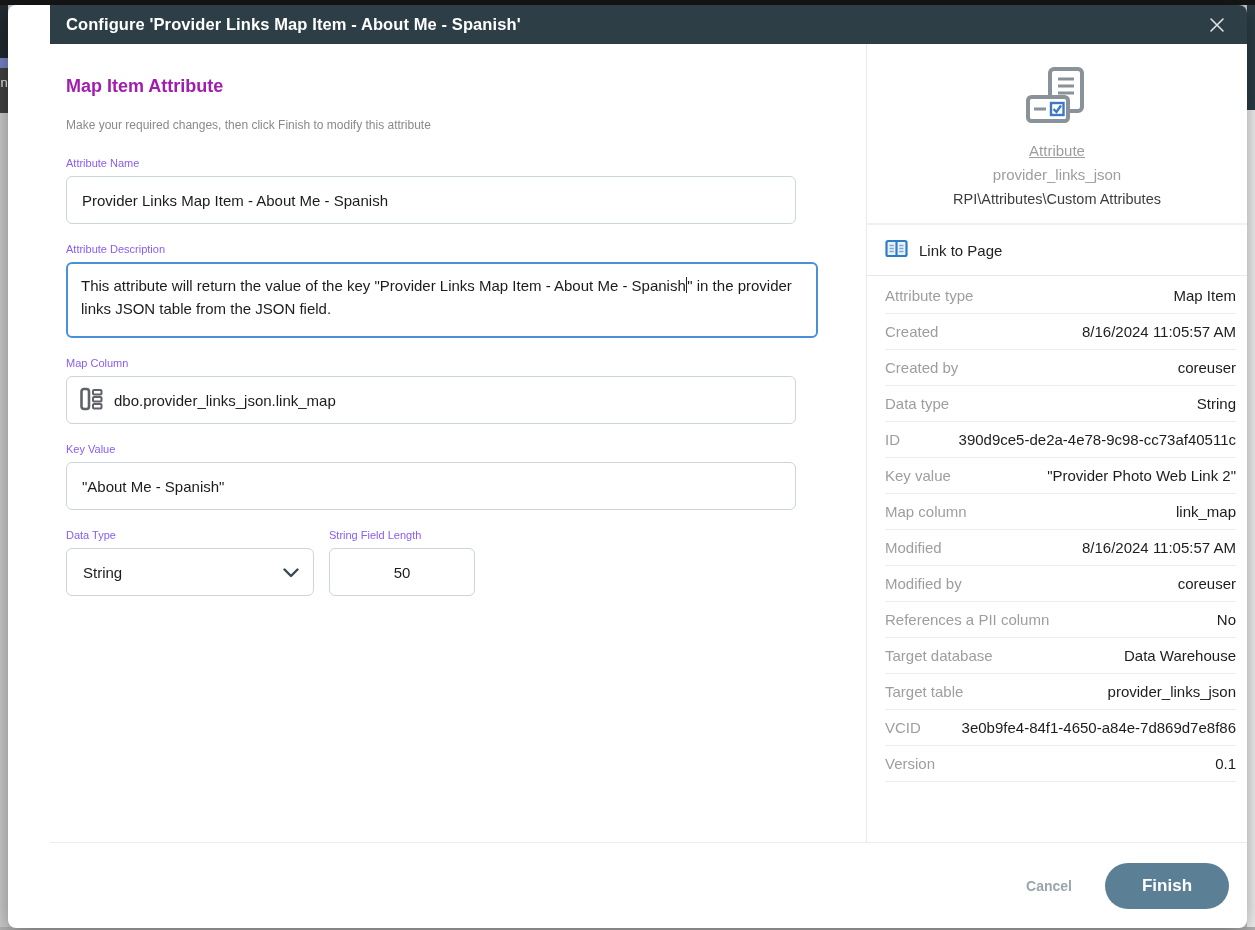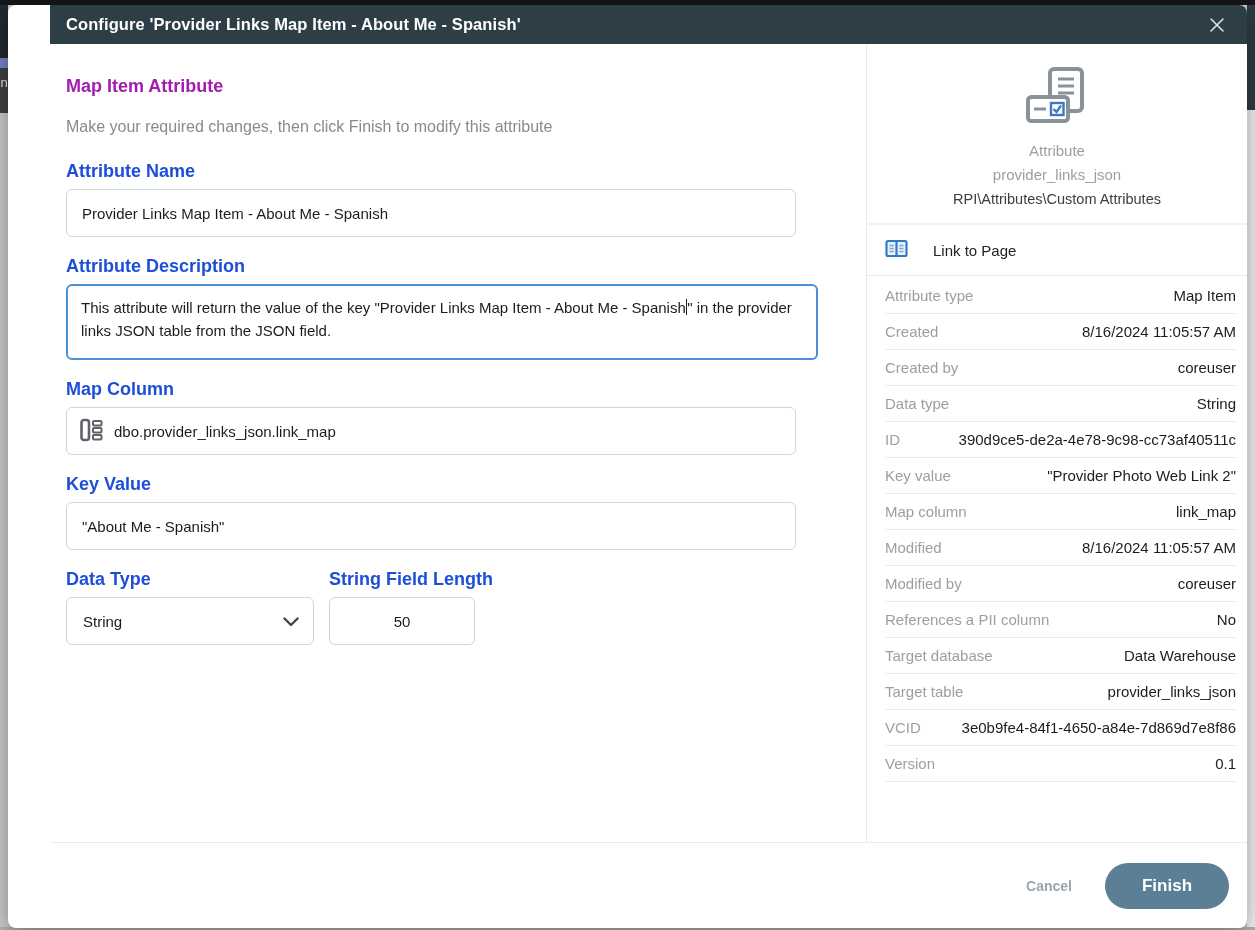--- a/index.html
+++ b/index.html
@@ -23,45 +23,45 @@
   .titlebar { height:39px; background:#2d3e46; display:flex; align-items:center; padding:0 16px; flex:0 0 auto; }
   .titlebar .title { color:#ffffff; font-size:16.5px; font-weight:700; letter-spacing:.1px; }
   .close-btn { margin-left:auto; width:28px; height:28px; display:flex; align-items:center; justify-content:center; cursor:pointer; }
   .close-btn svg { display:block; }
 
   .dialog-body { flex:1 1 auto; display:flex; min-height:0; }
 
   
   .form-col { flex:1 1 auto; padding:32px 28px 0 16px; }
   .form-heading { font-size:18px; font-weight:700; color:#a21caf; margin-bottom:21px; }
-  .form-subtitle { font-size:16px; color:#8a8a8a; margin-bottom:25px; }
-  .field-label { font-size:18px; font-weight:700; color:#1d4ed8; margin-bottom:7px; }
+  .form-subtitle { font-size:12px; color:#8a8a8a; margin-bottom:25px; }
+  .field-label { font-size:11px; font-weight:400; color:#8b5cf6; margin-bottom:7px; }
   .text-input { width:730px; height:48px; border:1px solid #ccd5da; border-radius:6px; padding:0 15px;
                 font-family:"Liberation Sans",sans-serif; font-size:15px; color:#1c1c1c; background:#fff; outline:none; }
   .field { margin-bottom:19px; }
   .desc-box { width:752px; min-height:76px; border:2px solid #4a90d9; border-radius:6px; padding:11px 13px;
               font-size:15px; color:#1c1c1c; line-height:1.5; }
   .caret { display:inline-block; width:1.5px; height:16px; background:#222; vertical-align:-2px; }
   .icon-input { width:730px; height:48px; border:1px solid #ccd5da; border-radius:6px; padding:0 13px;
                 display:flex; align-items:center; gap:11px; font-size:15px; color:#1c1c1c; }
   .row-2col { display:flex; gap:15px; }
   .select-box { width:248px; height:48px; border:1px solid #ccd5da; border-radius:6px; padding:0 14px 0 16px;
                 display:flex; align-items:center; font-size:15px; color:#1c1c1c; cursor:pointer; }
   .select-box .chev { margin-left:auto; }
   .num-input { width:146px; height:48px; border:1px solid #ccd5da; border-radius:6px; text-align:center;
                font-family:"Liberation Sans",sans-serif; font-size:15px; color:#1c1c1c; outline:none; }
 
   
   .summary-col { flex:0 0 381px; border-left:1px solid #e9e9e9; padding-top:22px; display:flex; flex-direction:column; }
   .summary-head { text-align:center; }
-  .summary-type { font-size:15px; color:#9e9e9e; margin-top:12px; }
+  .summary-type { font-size:15px; color:#9e9e9e; margin-top:12px;text-decoration:underline; }
   .summary-name { font-size:15px; color:#9e9e9e; margin-top:7px; }
   .summary-path { font-size:14.5px; color:#3d3d3d; margin-top:8px; }
   .divider-thick { height:2px; background:#f1f1f1; margin-top:16px; }
-  .link-row { display:flex; align-items:center; gap:25px; padding:14px 0 13px 18px; font-size:15px; color:#222; cursor:pointer; }
+  .link-row { display:flex; align-items:center; gap:11px; padding:14px 0 13px 18px; font-size:15px; color:#222; cursor:pointer; }
   .divider-thin { height:1px; background:#e9e9e9; }
   .props { margin:0 11px 0 18px; padding-top:2px; }
   .prop-row { display:flex; align-items:center; justify-content:space-between; height:36px; border-bottom:1px solid #ececec; }
   .prop-label { font-size:15px; color:#9e9e9e; white-space:nowrap; }
   .prop-value { font-size:15px; color:#1d1d1d; white-space:nowrap; }
 
   
   .dialog-footer { flex:0 0 86px; border-top:1px solid #ececec; display:flex; align-items:center; justify-content:flex-end; padding-right:18px; }
   .cancel-btn { font-size:14px; font-weight:700; color:#9aa5ad; background:none; border:none; cursor:pointer;
                 font-family:"Liberation Sans",sans-serif; margin-right:33px; }

